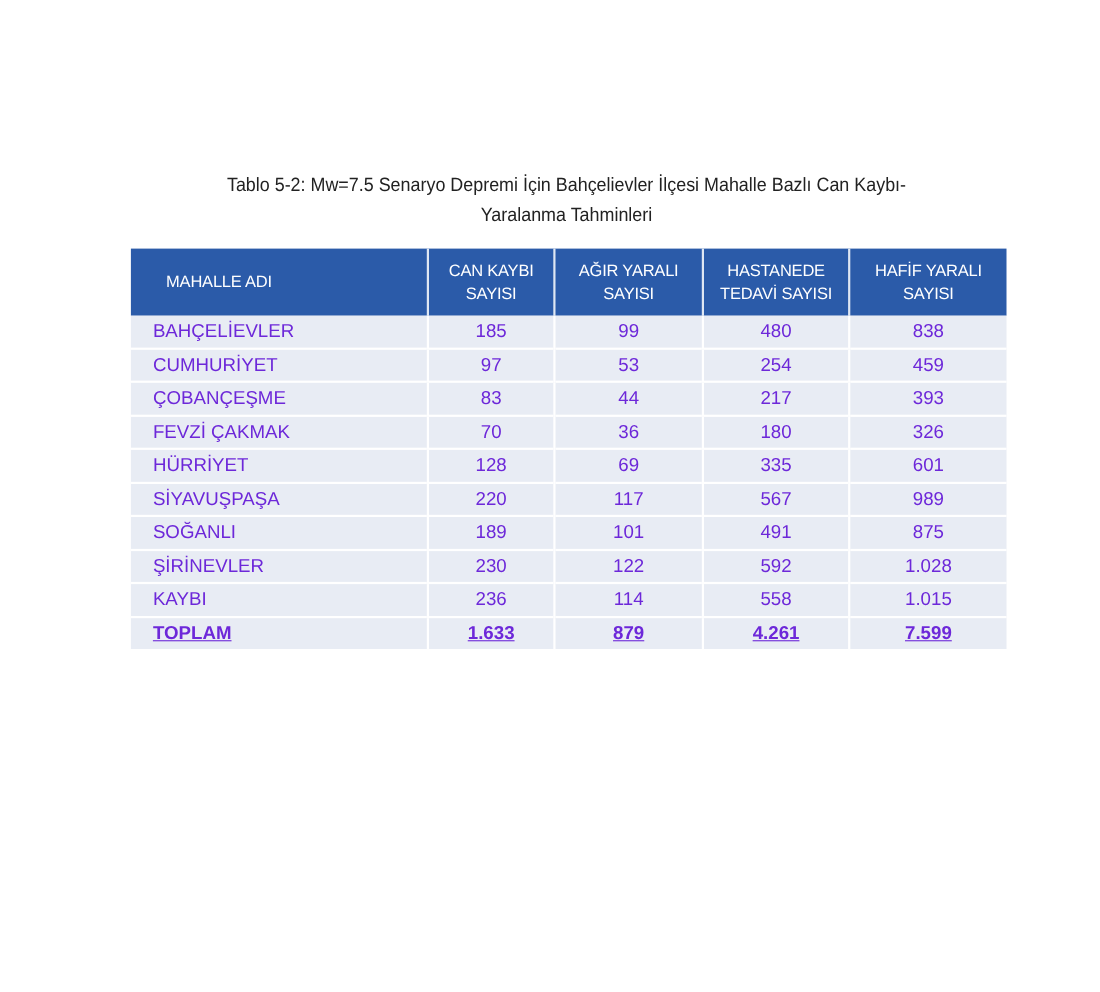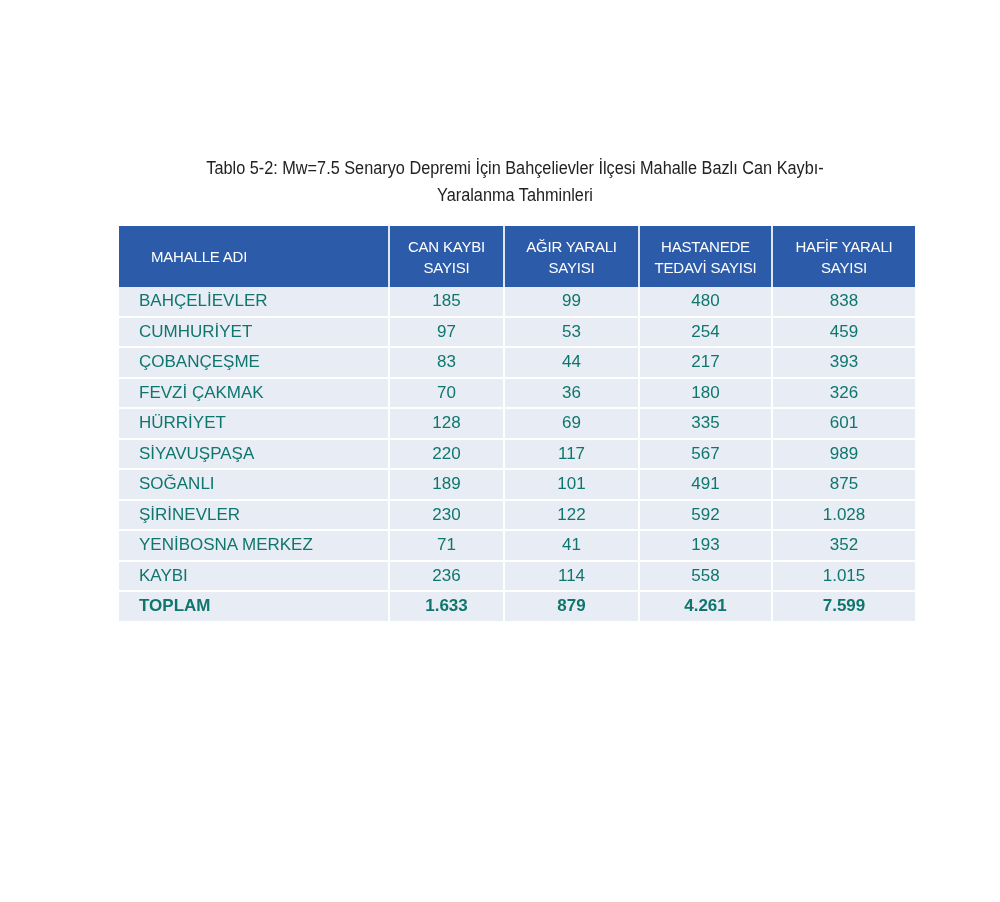--- a/index.html
+++ b/index.html
@@ -26,24 +26,24 @@
     .tbl thead th {
       background: #2b5ba9; color: #ffffff; font-weight: normal;
       font-size: 15px; line-height: 21px; height: 61px; padding: 0 4px;
       text-align: center; border-left: 2px solid #dfe7f3;
       letter-spacing: -0.2px;
     }
     .tbl thead th:first-child { text-align: left; padding-left: 32px; border-left: none; }
     .tbl tbody td {
       background: #e8ecf4; height: 28.5px; padding: 0; font-size: 17px;
       text-align: center; border-top: 2px solid #ffffff; border-left: 2px solid #ffffff;
-      color: #0f766e;
+      color: #6d28d9;
     }
     .tbl tbody td:first-child { text-align: left; padding-left: 20px; border-left: none; }
-    .tbl tbody tr.total td { font-weight: bold; }
+    .tbl tbody tr.total td { font-weight: bold; text-decoration: underline; }
     .tbl tbody tr:first-child td { border-top: none; }
   </style>
 </head>
 <body>
 
 <div class="caption">
   <div>Tablo 5-2: Mw=7.5 Senaryo Depremi İçin Bahçelievler İlçesi Mahalle Bazlı Can Kaybı-</div>
   <div>Yaralanma Tahminleri</div>
 </div>
 
@@ -127,27 +127,20 @@
         <td>875</td>
       </tr>
     <tr>
         <td>ŞİRİNEVLER</td>
         <td>230</td>
         <td>122</td>
         <td>592</td>
         <td>1.028</td>
       </tr>
     <tr>
-        <td>YENİBOSNA MERKEZ</td>
-        <td>71</td>
-        <td>41</td>
-        <td>193</td>
-        <td>352</td>
-      </tr>
-    <tr>
         <td>KAYBI</td>
         <td>236</td>
         <td>114</td>
         <td>558</td>
         <td>1.015</td>
       </tr>
     <tr class="total">
         <td>TOPLAM</td>
         <td>1.633</td>
         <td>879</td>

